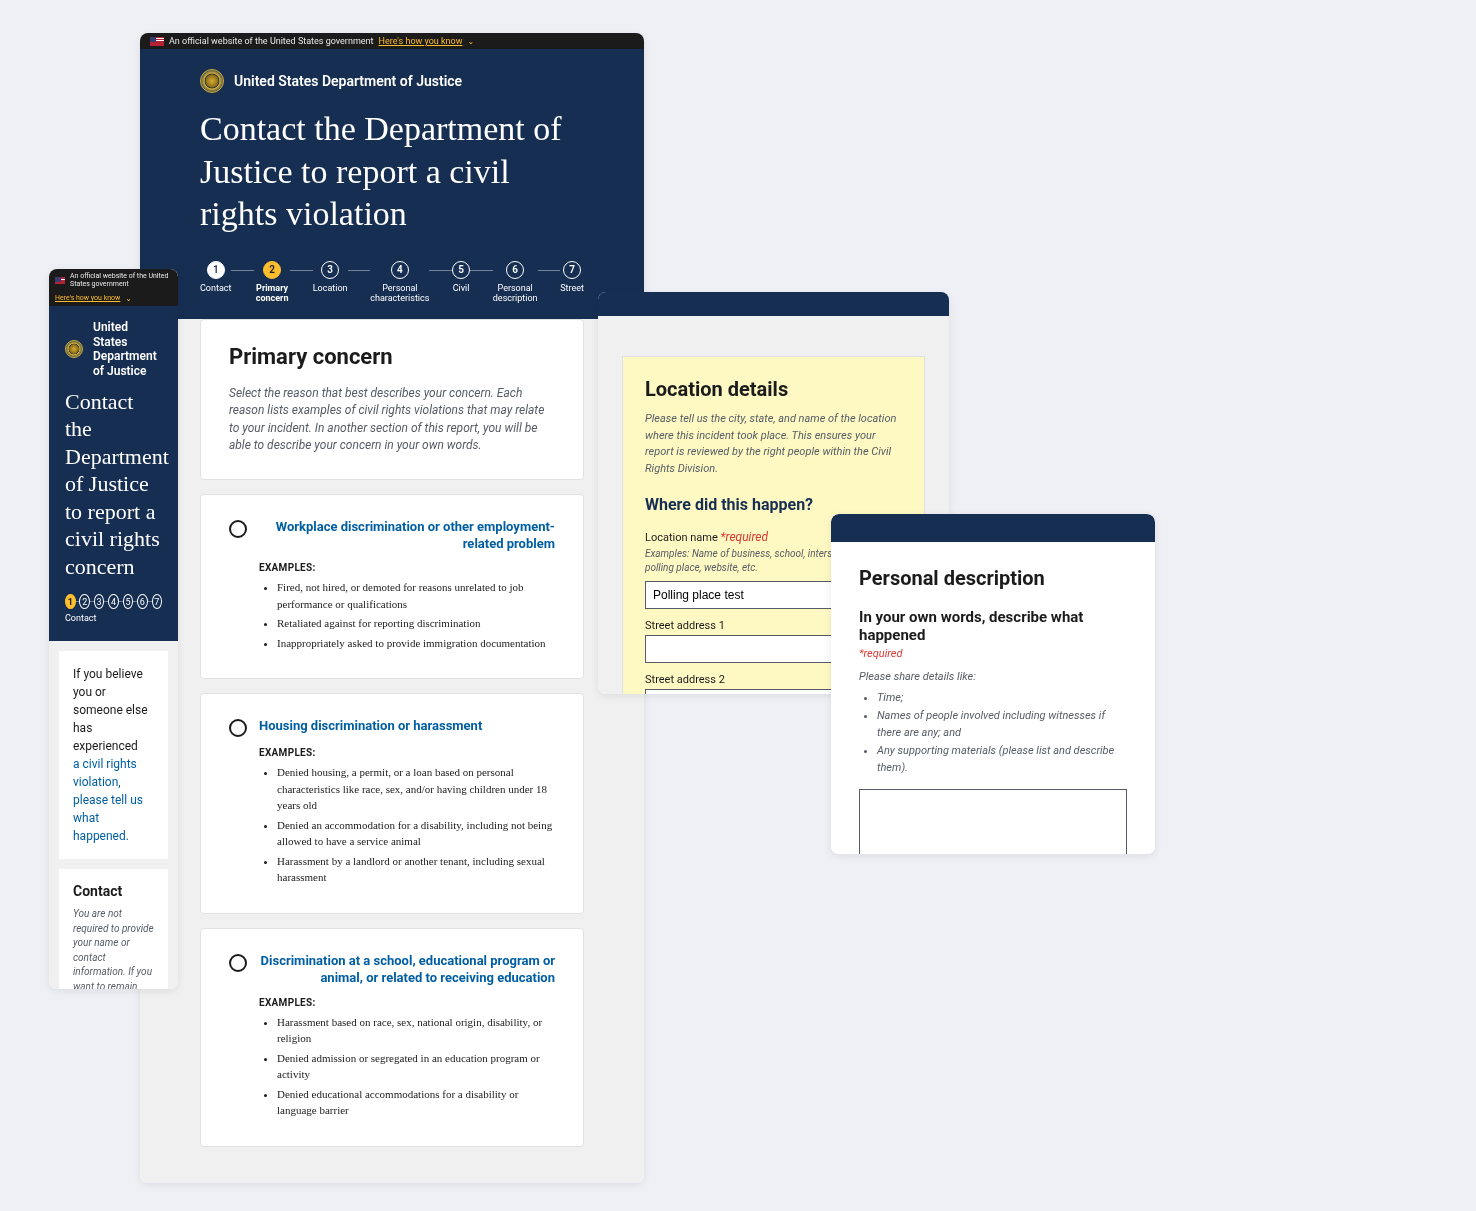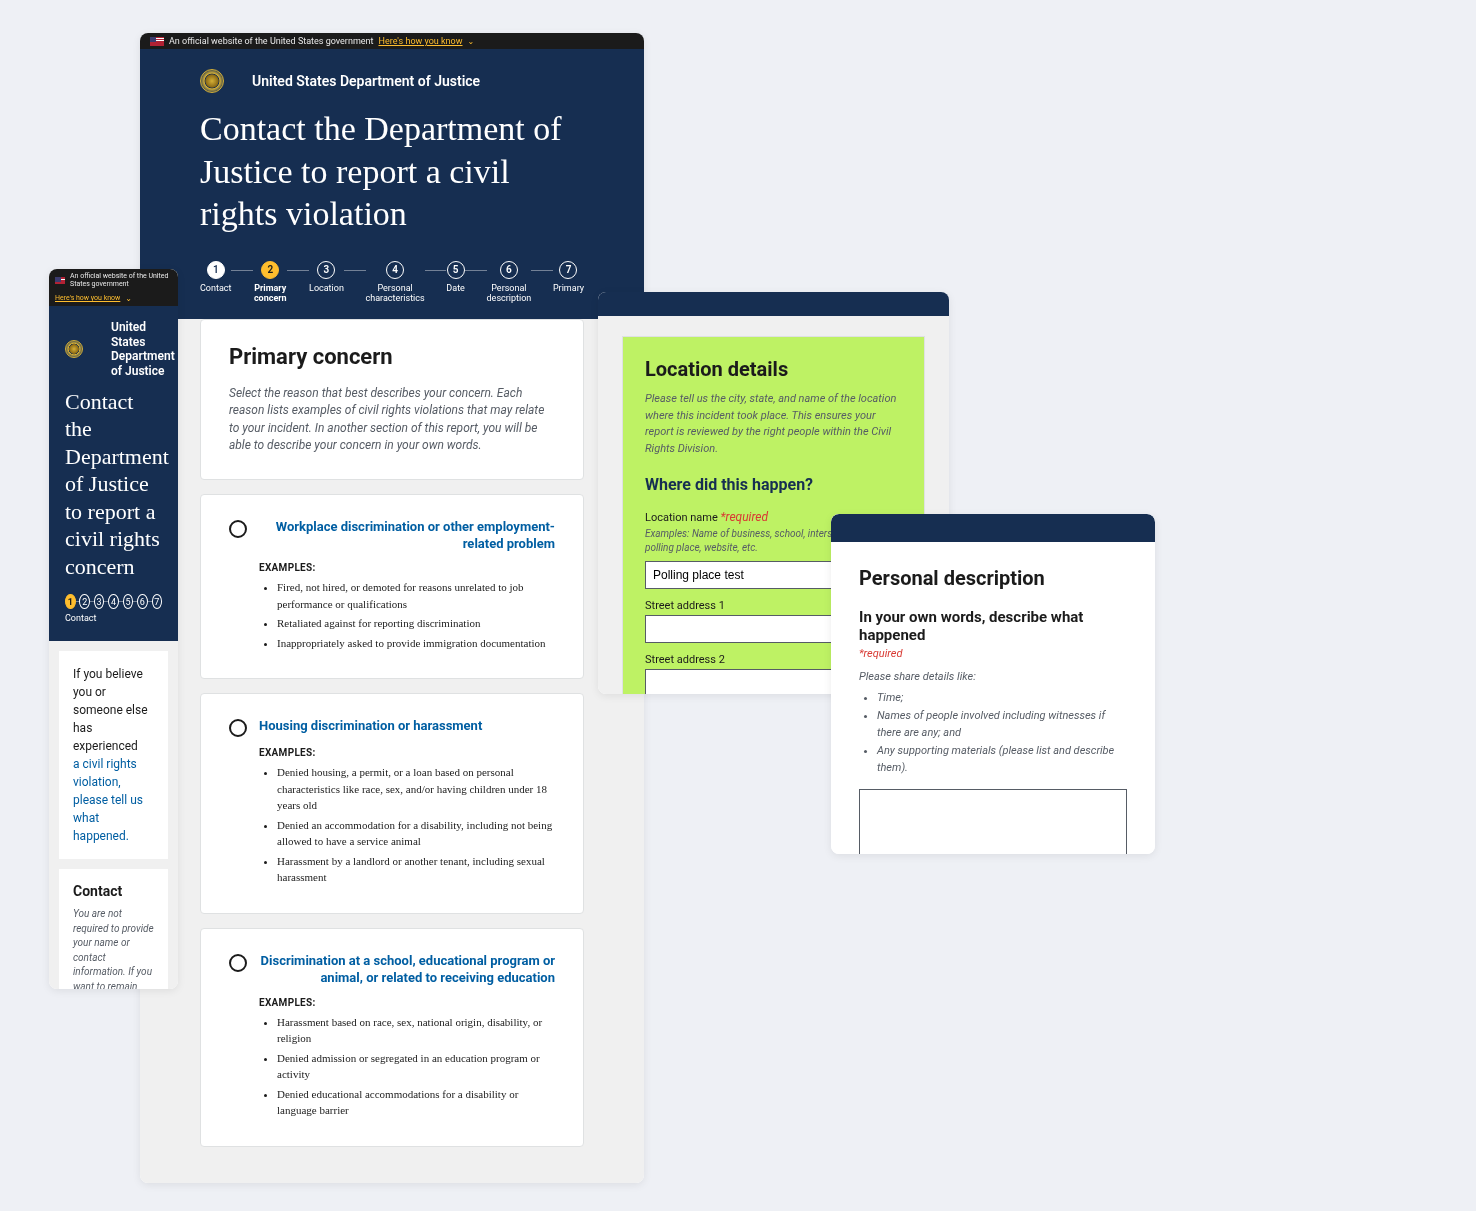--- a/index.html
+++ b/index.html
@@ -12,21 +12,21 @@
     position: relative;
     overflow: hidden;
   }
   .panel { position: absolute; background: #fff; border-radius: 8px; box-shadow: 0 2px 8px rgba(0,0,0,0.08); overflow: hidden; }
   .gov-banner { background: #1b1b1b; color: #e8e8e8; font-size: 9px; padding: 3px 10px; display: flex; align-items: center; gap: 5px; }
   .gov-banner .flag { width: 14px; height: 9px; background: linear-gradient(to bottom, #b22234 10%, #fff 10%, #fff 20%, #b22234 20%, #b22234 30%, #fff 30%, #fff 40%, #b22234 40%); position: relative; }
   .gov-banner .flag::before { content:''; position:absolute; top:0; left:0; width:6px; height:5px; background:#3c3b6e; }
   .gov-banner a { color: #ffbe2e; text-decoration: underline; font-size: 9px; }
   .gov-banner .chev { color:#ffbe2e; font-size:8px; }
   .blue-header { background: #162e51; color: #fff; padding: 20px 60px 30px; }
-  .dept-row { display: flex; align-items: center; gap: 28px; margin-bottom: 15px; }
+  .dept-row { display: flex; align-items: center; gap: 10px; margin-bottom: 15px; }
   .seal { width: 24px; height: 24px; border-radius: 50%; background: radial-gradient(circle, #d4af37 0%, #8b6914 40%, #162e51 45%, #d4af37 50%, #162e51 80%); border: 1px solid #d4af37; flex-shrink: 0; }
   .dept-name { font-weight: 600; font-size: 14px; }
   .page-title { font-family: Georgia, 'Times New Roman', serif; font-weight: 400; font-size: 34px; line-height: 1.25; margin-bottom: 25px; }
   .stepper { display: flex; align-items: flex-start; gap: 0; font-size: 10px; }
   .step { display: flex; flex-direction: column; align-items: center; position: relative; }
   .step-circle { width: 18px; height: 18px; border-radius: 50%; border: 1.5px solid #fff; display: flex; align-items: center; justify-content: center; font-size: 10px; background: #162e51; margin-bottom: 4px; font-weight: 600; }
   .step.current .step-circle { background: #ffbe2e; color: #1b1b1b; border-color: #ffbe2e; }
   .step.done .step-circle { background: #fff; color: #162e51; }
   .step-label { font-size: 9px; text-align: center; max-width: 60px; line-height: 1.2; }
   .step.current .step-label { font-weight: 700; }
@@ -56,21 +56,21 @@
   .mobile .content-area { background:#f0f0f0; padding: 10px; }
   .mobile .intro-card { background:#fff; padding: 14px; font-size: 12px; line-height:1.5; margin-bottom:10px; }
   .mobile .intro-card .hl { color:#005ea2; }
   .mobile .mcard { background:#fff; padding:14px; }
   .mobile .mh { font-weight:700; font-size:14px; margin-bottom:8px; }
   .mobile .mhelper { font-style:italic; font-size:10px; color:#565c65; line-height:1.45; margin-bottom:4px; }
 
   
   .loc .loc-hdr { background:#162e51; height:24px; }
   .loc .body { background:#f0f0f0; padding: 20px 24px; }
-  .loc .lcard { background:#bef264; border:1px solid #dfe1e2; padding: 20px 22px; }
+  .loc .lcard { background:#fef9c3; border:1px solid #dfe1e2; padding: 20px 22px; margin-top: 20px; }
   .loc .lh { font-size: 20px; font-weight:700; margin-bottom:10px; }
   .loc .lhelper { font-style: italic; font-size: 11px; color:#565c65; line-height:1.5; margin-bottom:18px; }
   .loc .lq { color:#162e51; font-weight:700; font-size:16px; margin-bottom:16px; }
   .loc .flabel { font-size: 11px; display:block; margin-bottom:3px; }
   .loc .lsmall { font-style:italic; font-size:10px; color:#565c65; line-height:1.4; margin-bottom:6px; }
   .loc input, .loc select { width:100%; border:1px solid #565c65; height:28px; padding:3px 7px; font-size:12px; margin-bottom:10px; background:#fff; }
 
   
   .pd .pd-hdr { background:#162e51; height:28px; border-radius: 8px 8px 0 0; }
   .pd .body { background:#fff; padding: 24px 28px; }
@@ -119,31 +119,31 @@
           <div class="step-label">Location</div>
         </div>
       <div class="step-connector"></div>
       <div class="step">
           <div class="step-circle">4</div>
           <div class="step-label">Personal characteristics</div>
         </div>
       <div class="step-connector"></div>
       <div class="step">
           <div class="step-circle">5</div>
-          <div class="step-label">Date</div>
+          <div class="step-label">Civil</div>
         </div>
       <div class="step-connector"></div>
       <div class="step">
           <div class="step-circle">6</div>
           <div class="step-label">Personal description</div>
         </div>
       <div class="step-connector"></div>
       <div class="step">
           <div class="step-circle">7</div>
-          <div class="step-label">Primary</div>
+          <div class="step-label">Street</div>
         </div>
     </div>
   </div>
   <div class="content-area" style="transform: translateY(-15px); padding-top: 0;">
     <div class="card">
       <div class="section-heading">Primary concern</div>
       <div class="helper">Select the reason that best describes your concern. Each reason lists examples of civil rights violations that may relate to your incident. In another section of this report, you will be able to describe your concern in your own words.</div>
     </div>
 
     <div class="card">

